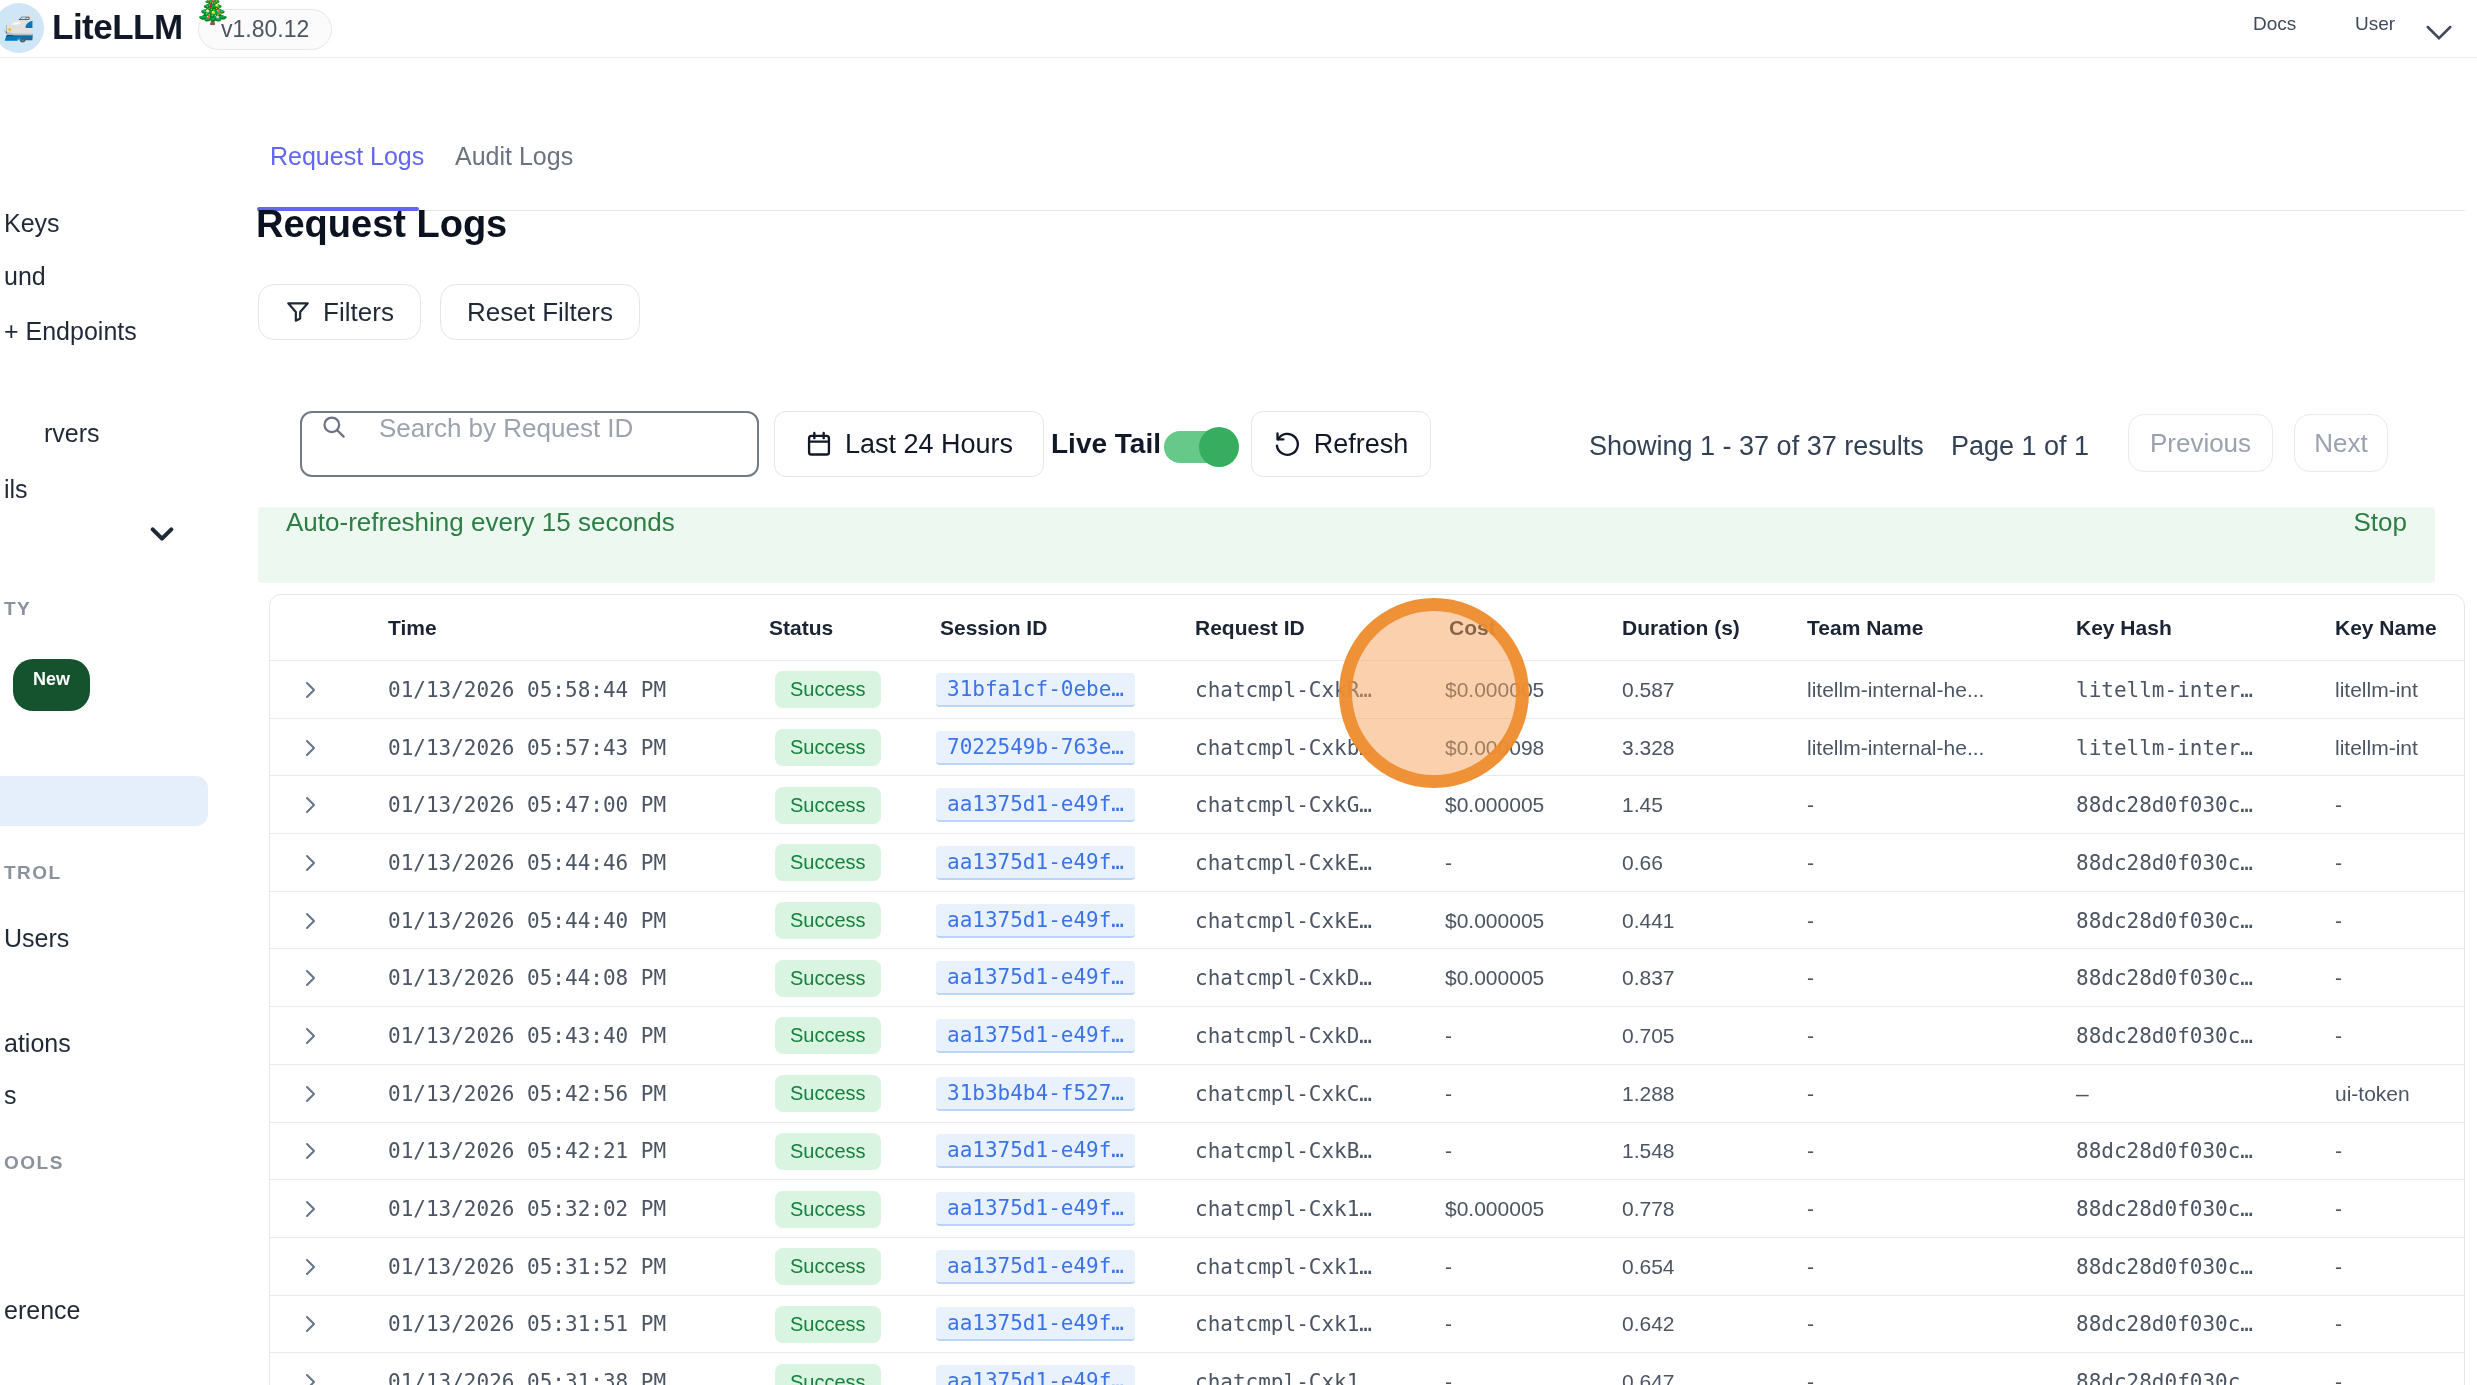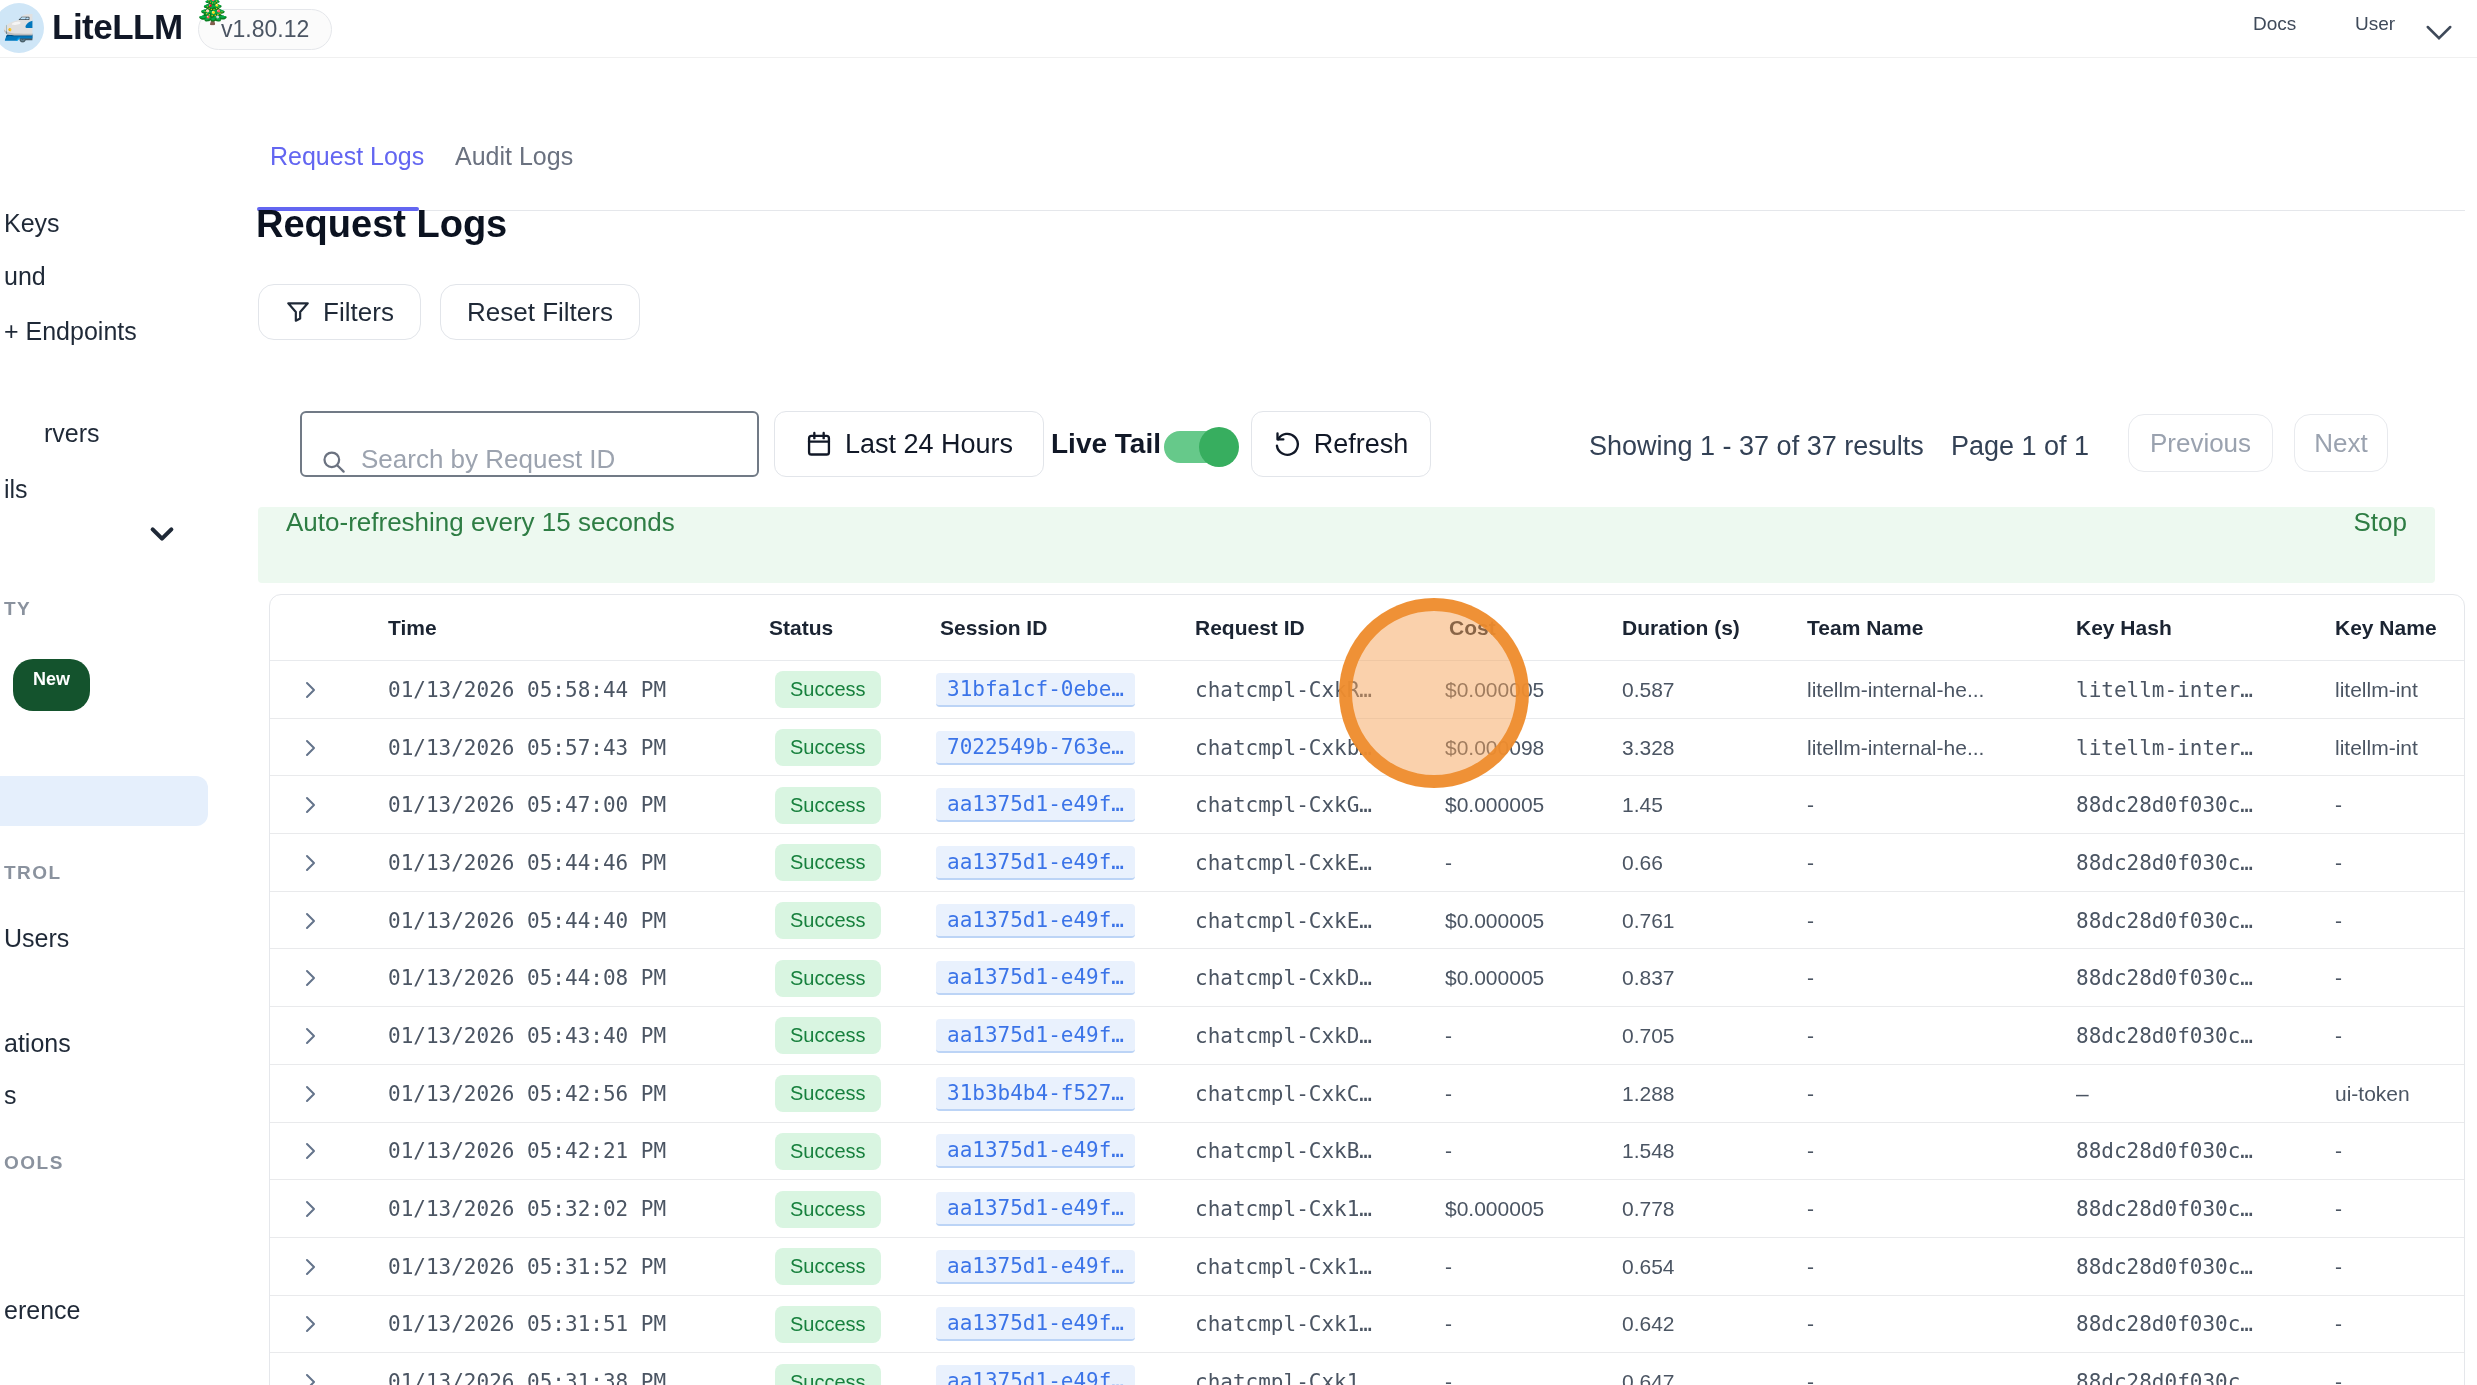--- a/index.html
+++ b/index.html
@@ -38,21 +38,21 @@
   .page-title { position:absolute; left:256px; top:203px; font-size:38px; font-weight:800; color:#0b1220; }
 
   
   .btn { position:absolute; display:flex; align-items:center; justify-content:center; gap:12px;
          background:#fff; border:1px solid #e2e5ea; border-radius:16px; font-size:26px; color:#1f2937; cursor:pointer; }
   .btn-filters { left:258px; top:284px; width:163px; height:56px; }
   .btn-reset   { left:440px; top:284px; width:200px; height:56px; }
 
   
   .search-box { position:absolute; left:300px; top:411px; width:459px; height:66px; border:2px solid #717a86;
-                border-radius:6px; display:flex; align-items:flex-end; padding:0 18px; gap:14px; background:#fff; }
+                border-radius:12px; display:flex; align-items:flex-start; padding:0 18px; gap:32px; background:#fff; }
   .search-box input { border:none; outline:none; font-size:26px; color:#374151; width:100%;
                       font-family:"Liberation Sans", sans-serif; }
   .search-box input::placeholder { color:#9ca3af; }
   .btn-range   { left:774px; top:411px; width:270px; height:66px; border-radius:12px; font-size:27px; font-weight:500; color:#111827; }
   .livetail-label { position:absolute; left:1051px; top:428px; font-size:28px; font-weight:700; color:#111827; }
   .toggle { position:absolute; left:1164px; top:431px; width:72px; height:32px; background:#66c98a; border-radius:16px; cursor:pointer; }
   .toggle .knob { position:absolute; right:-3px; top:-4px; width:40px; height:40px; border-radius:50%; background:#37ae5f; }
   .btn-refresh { left:1251px; top:411px; width:180px; height:66px; border-radius:12px; font-size:27px; font-weight:500; color:#111827; }
   .showing { position:absolute; left:1589px; top:431px; font-size:27px; color:#334155; }
   .page-of { position:absolute; left:1951px; top:431px; font-size:27px; color:#334155; font-weight:500; }
@@ -321,21 +321,21 @@
       </div>
       <div class="c c-time mono">01/13/2026 05:44:40 PM</div>
       <div class="c c-status">
             <span class="pill-success">Success</span>
           </div>
       <div class="c c-session">
             <span class="pill-session mono">aa1375d1-e49f…</span>
           </div>
       <div class="c c-request mono">chatcmpl-CxkE…</div>
       <div class="c c-cost">$0.000005</div>
-      <div class="c c-duration">0.761</div>
+      <div class="c c-duration">0.441</div>
       <div class="c c-team">-</div>
       <div class="c c-keyhash mono">88dc28d0f030c…</div>
       <div class="c c-keyname">-</div>
     </div>
 
     <div class="t-row">
       <div class="c c-exp">
         <svg width="24" height="24" viewBox="0 0 24 24" fill="none" stroke="#64748b" stroke-width="2" stroke-linecap="round" stroke-linejoin="round">
               <polyline points="9,5 16,12 9,19"></polyline>
             </svg>

